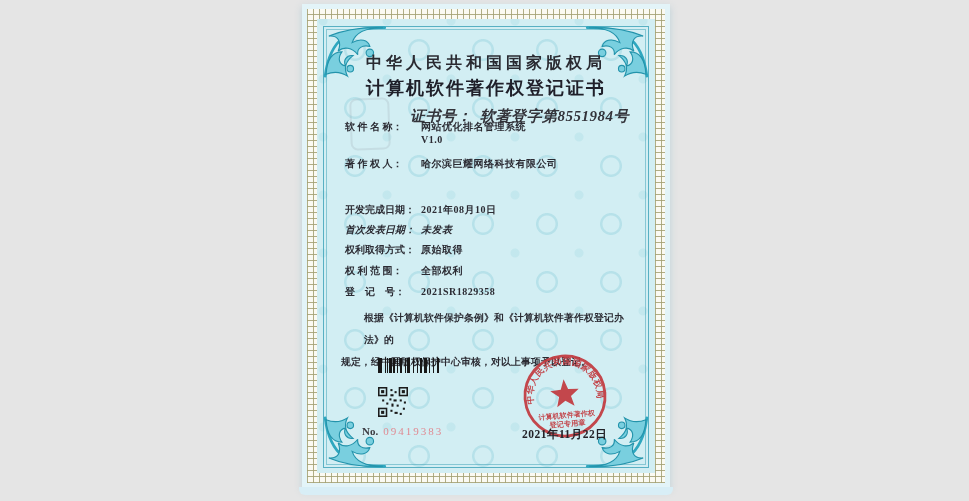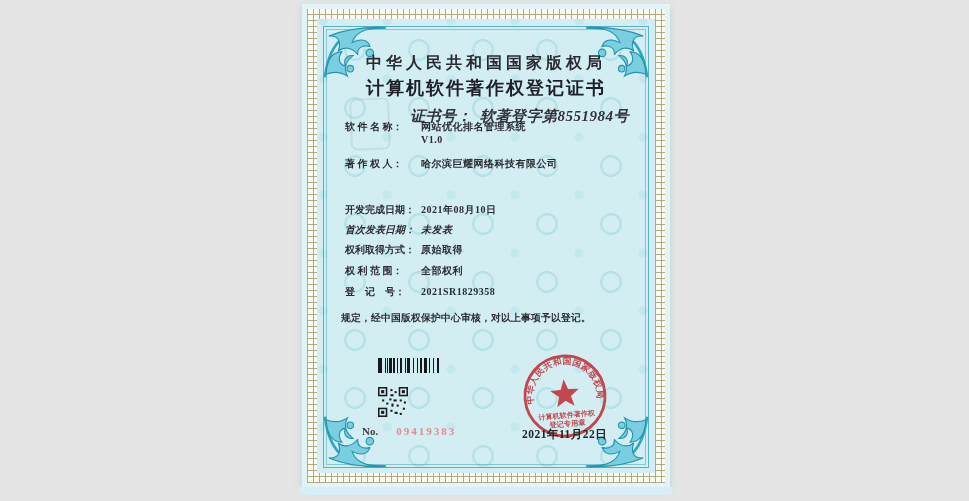--- a/index.html
+++ b/index.html
@@ -92,21 +92,21 @@
     position:absolute; left:61px; top:339px; width:61px; height:15px;
     border-left:3px solid #181818; border-right:2px solid #181818;
     background-image:
       repeating-linear-gradient(90deg,#181818 0 1.5px,transparent 1.5px 4px),
       repeating-linear-gradient(90deg,#181818 0 1px,transparent 1px 6.5px),
       repeating-linear-gradient(90deg,transparent 0 9px,#181818 9px 11.5px,transparent 11.5px 17px);
   }
   .qr { position:absolute; left:61px; top:368px; width:30px; height:30px; }
 
   .no-line { position:absolute; left:45px; top:406px; font-size:11px; color:#3c3c42; font-weight:bold; }
-  .no-line .num { color:#e08a92; letter-spacing:2px; margin-left:18px; font-weight:bold; }
+  .no-line .num { color:#e08a92; letter-spacing:2px; margin-left:5px; font-weight:normal; }
 
   
   .seal {
     position:absolute; left:204px; top:333px; width:88px; height:88px;
     transform:rotate(-5deg); opacity:0.93; z-index:3;
   }
   .issue-date {
     position:absolute; left:205px; top:408px; z-index:5;
     font-size:11.5px; font-weight:bold; color:#222228; letter-spacing:0.5px;
   }
@@ -187,20 +187,21 @@
       <div class="frow r5">
         <span class="lbl">权 利 范 围：</span>
         <span class="val">全部权利</span>
       </div>
       <div class="frow r6">
         <span class="lbl">登　记　号：</span>
         <span class="val">2021SR1829358</span>
       </div>
 
       <div class="statement">
+        <div class="ln1">根据《计算机软件保护条例》和《计算机软件著作权登记办法》的</div>
         <div class="ln2">规定，经中国版权保护中心审核，对以上事项予以登记。</div>
       </div>
 
       <div class="barcode"></div>
 
       <svg class="qr" viewBox="0 0 29 29">
         <g fill="#1b1b1b">
           <rect x="0" y="0" width="9" height="9"></rect>
             <rect x="20" y="0" width="9" height="9"></rect>
             <rect x="0" y="20" width="9" height="9"></rect>

